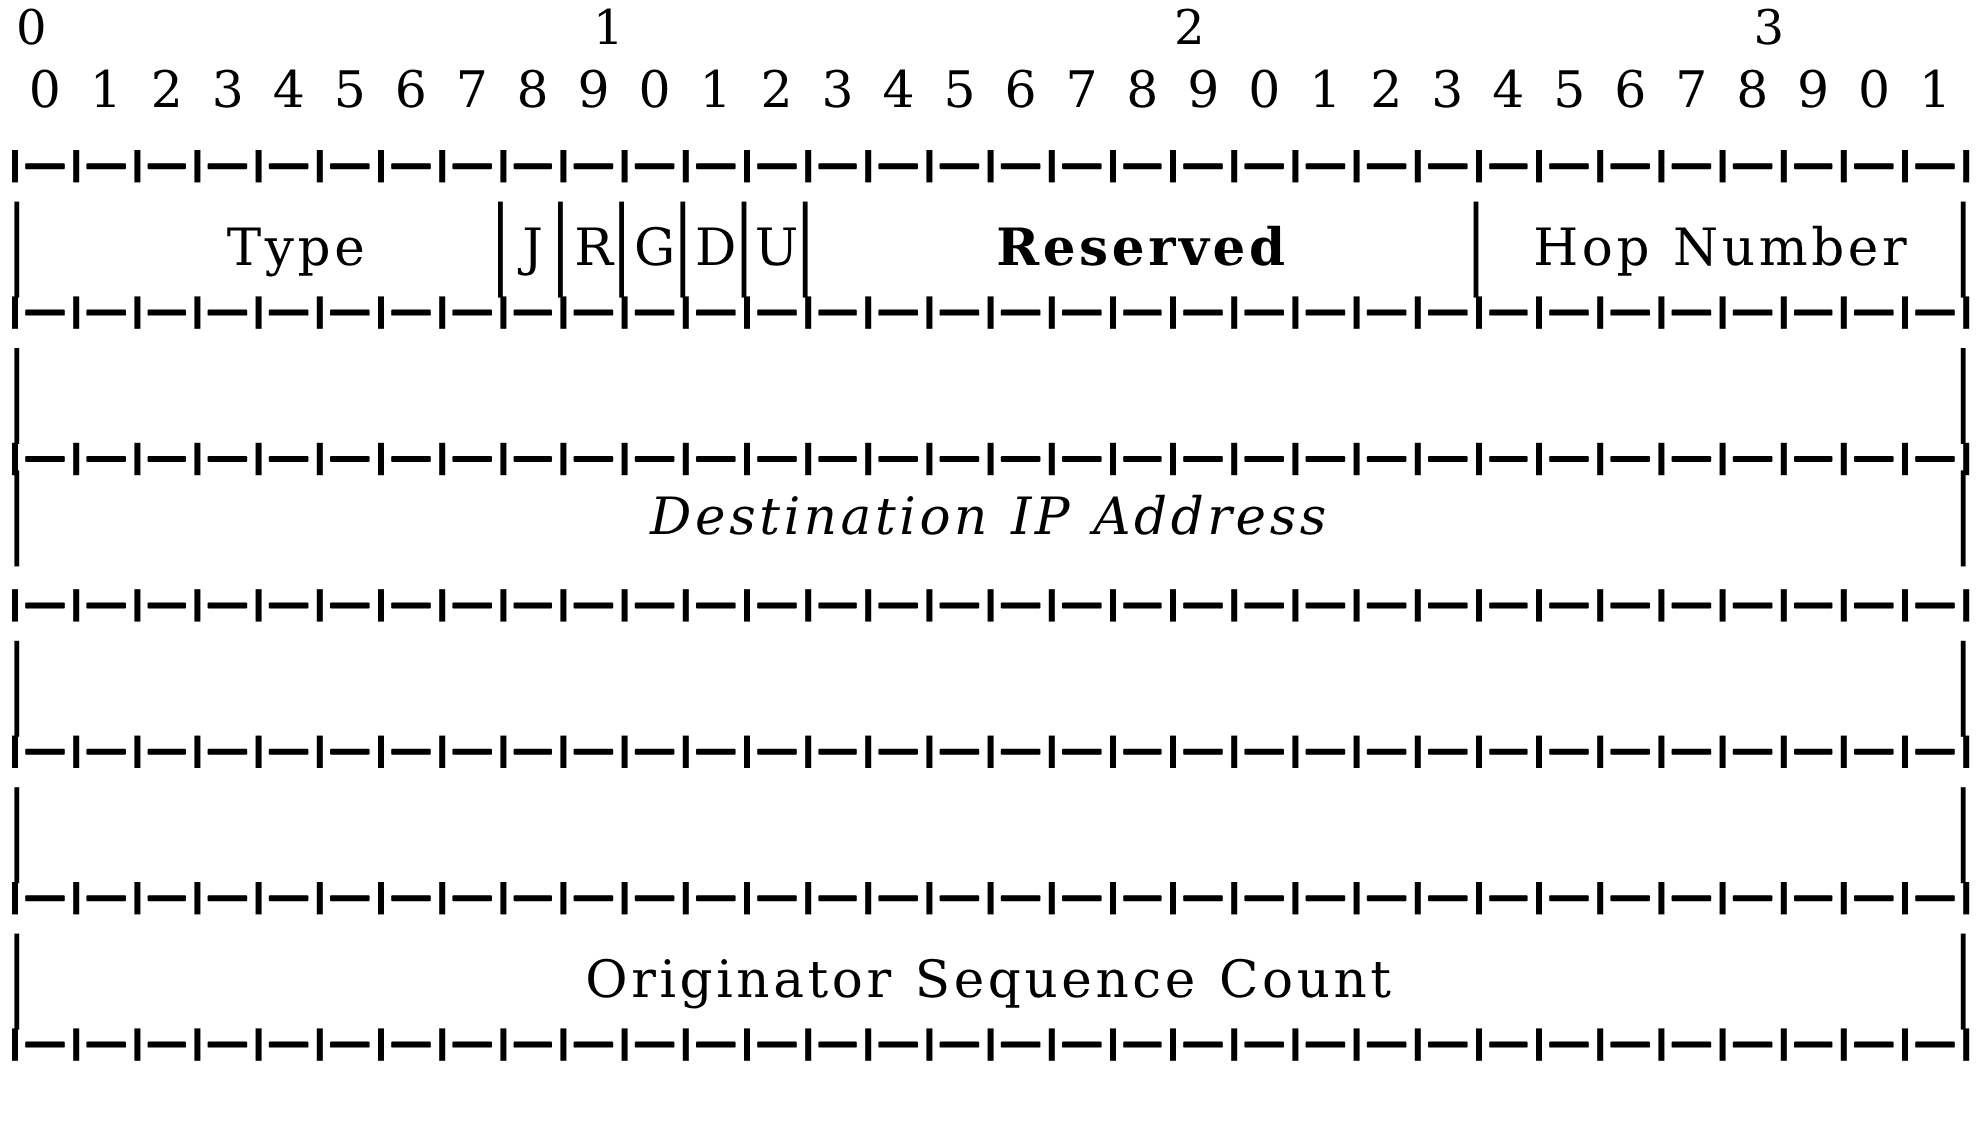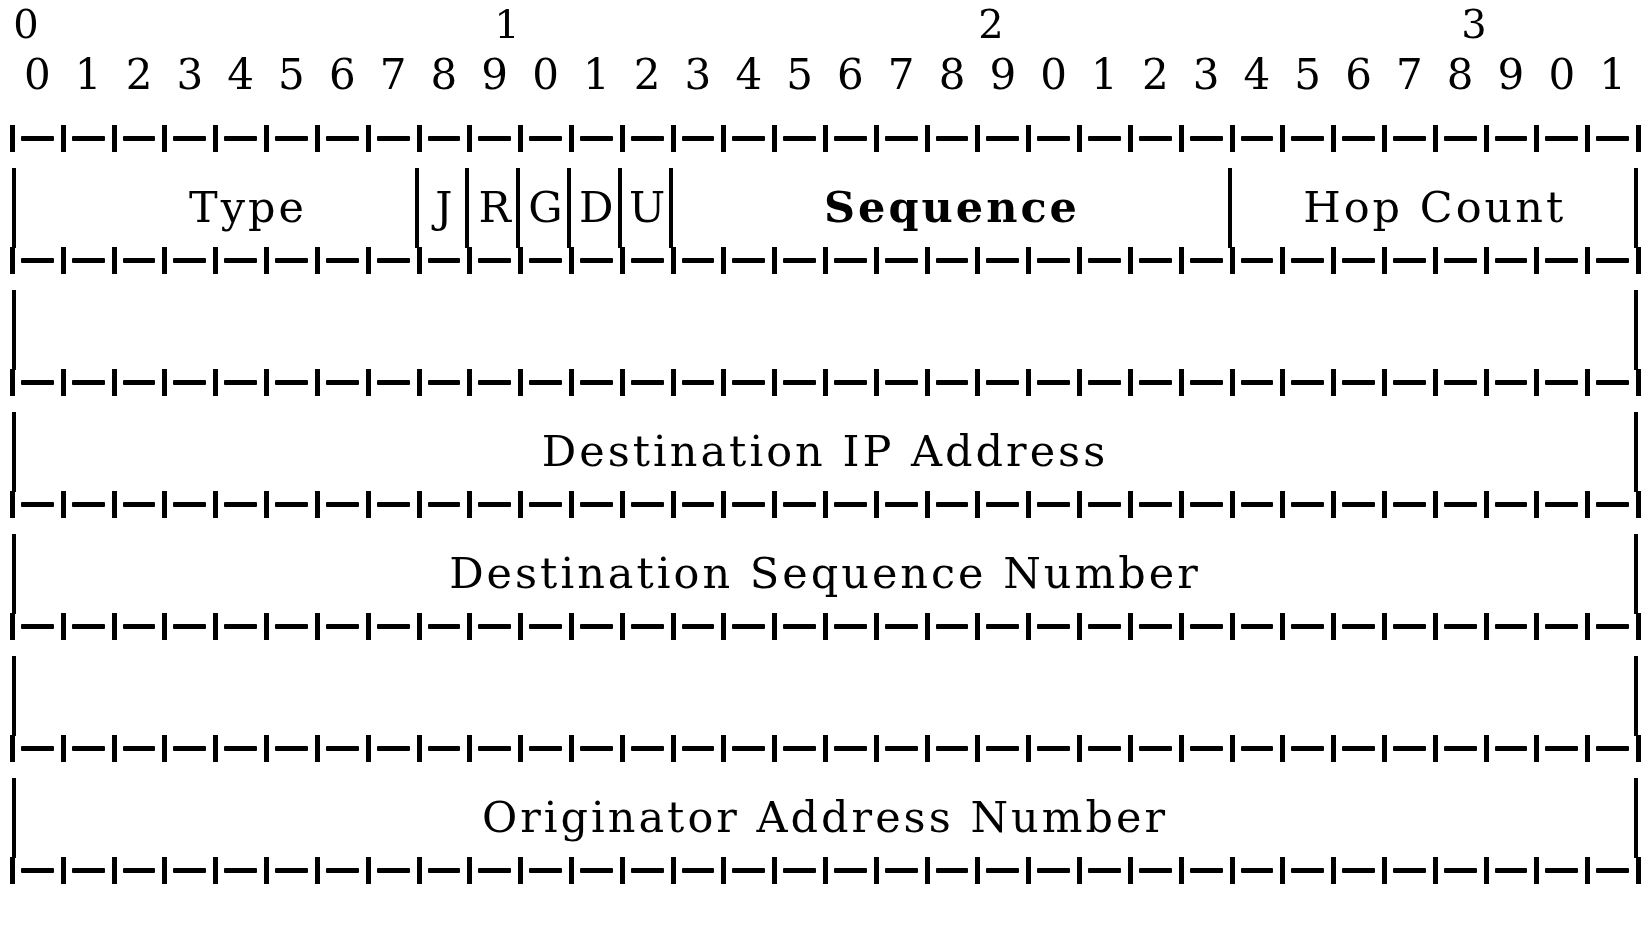--- a/index.html
+++ b/index.html
@@ -644,43 +644,42 @@
         <span class="flag-letter" style="left: 410.906px;">J</span>
         <span class="bar" style="left: 453.312px;"></span>
         <span class="flag-letter" style="left: 461.719px;">R</span>
         <span class="bar" style="left: 504.125px;"></span>
         <span class="flag-letter" style="left: 512.531px;">G</span>
         <span class="bar" style="left: 554.938px;"></span>
         <span class="flag-letter" style="left: 563.344px;">D</span>
         <span class="bar" style="left: 605.75px;"></span>
         <span class="flag-letter" style="left: 614.156px;">U</span>
         <span class="bar" style="left: 656.562px;"></span>
-        <span class="field-label bolded" style="left: 660.562px; width: 558.938px;">Sequence</span>
+        <span class="field-label bolded" style="left: 660.562px; width: 558.938px;">Reserved</span>
         <span class="bar" style="left: 1215.5px;"></span>
-        <span class="field-label" style="left: 1219.5px; width: 406.5px;">Hop Count</span>
+        <span class="field-label" style="left: 1219.5px; width: 406.5px;">Hop Number</span>
         <span class="bar" style="left: 1622px;"></span>
       </div>
       <div class="field-band" style="top: 282px;">
         <span class="bar" style="left: 0px;"></span>
         <span class="bar" style="left: 1622px;"></span>
       </div>
-      <div class="field-band" style="top: 404px;">
+      <div class="field-band" style="top: 384px; font-style: italic;">
         <span class="bar" style="left: 0px;"></span>
         <span class="field-label" style="left: 0px; width: 1626px;">Destination IP Address</span>
         <span class="bar" style="left: 1622px;"></span>
       </div>
       <div class="field-band" style="top: 526px;">
         <span class="bar" style="left: 0px;"></span>
-        <span class="field-label" style="left: 0px; width: 1626px;">Destination Sequence Number</span>
         <span class="bar" style="left: 1622px;"></span>
       </div>
       <div class="field-band" style="top: 648px;">
         <span class="bar" style="left: 0px;"></span>
         <span class="bar" style="left: 1622px;"></span>
       </div>
       <div class="field-band" style="top: 770px;">
         <span class="bar" style="left: 0px;"></span>
-        <span class="field-label" style="left: 0px; width: 1626px;">Originator Address Number</span>
+        <span class="field-label" style="left: 0px; width: 1626px;">Originator Sequence Count</span>
         <span class="bar" style="left: 1622px;"></span>
       </div>
     </div>
 
 </div>
 
 </body></html>

